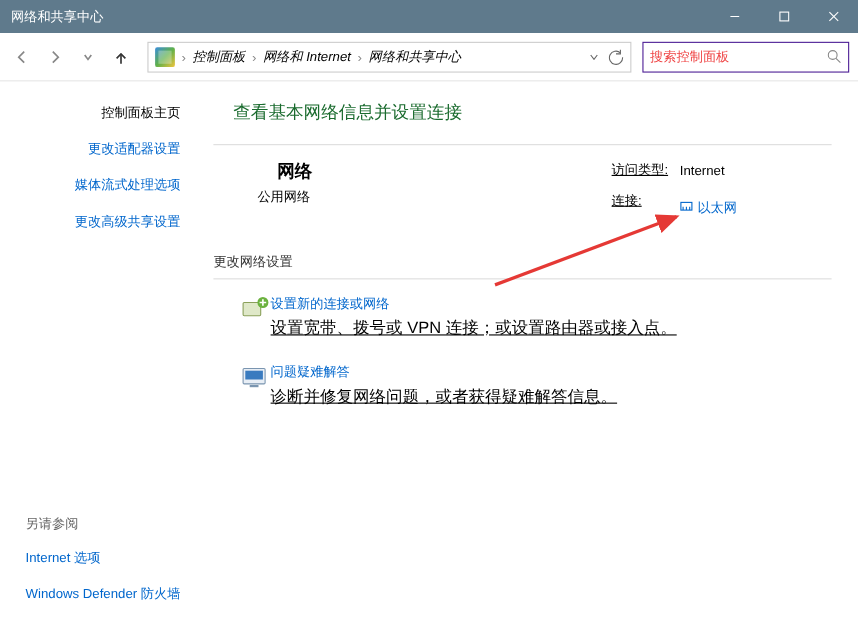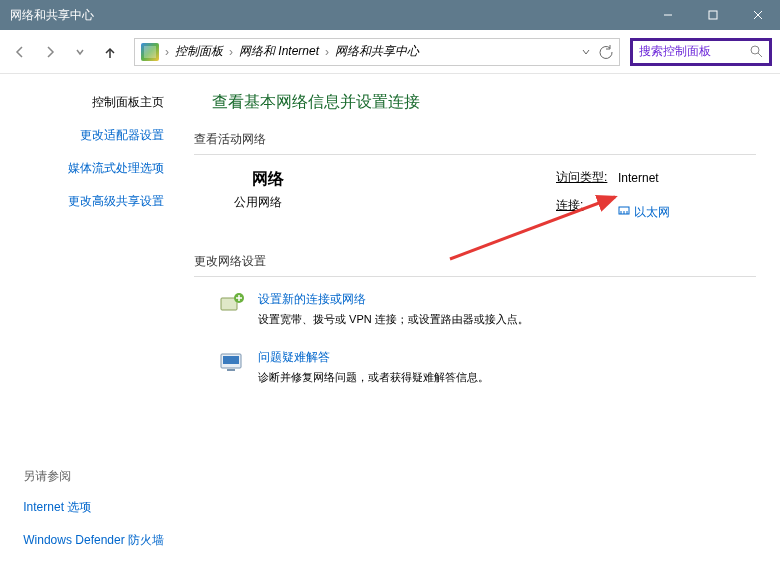--- a/index.html
+++ b/index.html
@@ -13,45 +13,45 @@
   .navarrow { width: 24px; height: 24px; display: flex; align-items: center; justify-content: center; color: #999; }
   .navarrow svg { stroke: #888; stroke-width: 1.5; fill: none; }
   .navarrow.enabled svg { stroke: #333; }
   .addressbar { flex: 1; height: 28px; border: 1px solid #ccc; display: flex; align-items: center; padding: 0 6px; gap: 4px; font-size: 12px; margin-left: 6px; }
   .addressbar .cp-icon { width: 18px; height: 18px; background: linear-gradient(135deg,#3a8dde 0%,#5fb04a 50%,#f2c53d 100%); border-radius: 2px; flex-shrink: 0; position: relative; }
   .addressbar .cp-icon::after { content:""; position:absolute; inset:3px; background:#fff; opacity:.3; }
   .addressbar .sep { color: #888; padding: 0 2px; }
   .addressbar .crumb { color: #000; font-style: italic; }
   .addr-right { margin-left: auto; display: flex; align-items: center; gap: 8px; color: #666; }
   .addr-right svg { stroke:#666; fill:none; }
-  .searchbox { width: 142px; height: 28px; border: 3px solid #4c1d95; display: flex; align-items: center; padding: 0 6px; color: #6d28d9; font-size: 12px; justify-content: space-between; margin-left: 4px; }
+  .searchbox { width: 188px; height: 28px; border: 1px solid #4c1d95; display: flex; align-items: center; padding: 0 6px; color: #ef4444; font-size: 12px; justify-content: space-between; margin-left: 4px; }
   .body { display: flex; height: calc(585px - 30px - 44px); }
   .sidebar { width: 180px; padding: 20px 16px; display: flex; flex-direction: column; font-size: 12px; align-items: flex-end; }
   .sidebar a { color: #000; text-decoration: none; display: block; margin-bottom: 16px; }
   .sidebar a.link { color: #0066cc; }
   .sidebar .footer { margin-top: auto; }
   .sidebar .footer .hdr { color: #666; margin-bottom: 14px; }
   .main { flex: 1; padding: 18px 24px 18px 14px; position: relative; }
   .main h1 { color: #1a6b2e; font-weight: normal; font-size: 16px; margin-bottom: 18px; margin-left: 18px; }
   .section-title { font-size: 12px; color: #333; margin-bottom: 6px; }
   .hr { border: none; border-top: 1px solid #ddd; margin-bottom: 14px; }
   .netinfo { display: flex; padding-left: 40px; margin-bottom: 28px; }
   .netinfo .left { flex: 1; }
   .netinfo .left .name { font-weight: bold; font-size: 16px; margin-bottom: 4px; margin-left: 18px; }
   .netinfo .left .type { font-size: 12px; }
   .netinfo .right { width: 200px; font-size: 12px; }
   .netinfo .row { display: flex; margin-bottom: 4px; align-items: center; }
   .netinfo .row .lbl { width: 62px; text-decoration: underline; }
   .netinfo .row .val { }
   .eth { color: #0066cc; display: inline-flex; align-items: flex-start; gap: 4px; margin-top: 14px; }
   .eth-icon { width: 12px; height: 12px; display:inline-block; }
-  .task { display: flex; padding-left: 24px; margin-bottom: 22px; gap: 12px; }
+  .task { display: flex; padding-left: 24px; margin-bottom: 22px; gap: 0; text-decoration: underline; }
   .task .ticon { width: 28px; height: 28px; flex-shrink: 0; display:flex; align-items:center; justify-content:center; }
   .task .tbody .tlink { color: #0066cc; font-size: 12px; margin-bottom: 4px; display: inline-block; }
-  .task .tbody .tdesc { font-size: 11px; color: #000; }
+  .task .tbody .tdesc { font-size: 15px; color: #000; }
   .arrow-annot { position: absolute; pointer-events: none; }
 </style>
 </head>
 <body>
 
 <div class="titlebar">
   <span class="title">网络和共享中心</span>
   <div class="winbtns">
     <div class="winbtn">
         <svg width="10" height="10">
@@ -133,21 +133,20 @@
     <div class="footer">
       <div class="hdr">另请参阅</div>
       <a class="link">Internet 选项</a>
       <a class="link">Windows Defender 防火墙</a>
     </div>
   </div>
 
   <div class="main">
     <h1>查看基本网络信息并设置连接</h1>
 
-    <div class="section-title">查看活动网络</div>
     <hr class="hr">
 
     <div class="netinfo">
       <div class="left">
         <div class="name">网络</div>
         <div class="type">公用网络</div>
       </div>
       <div class="right">
         <div class="row">
           <span class="lbl">访问类型:</span>

